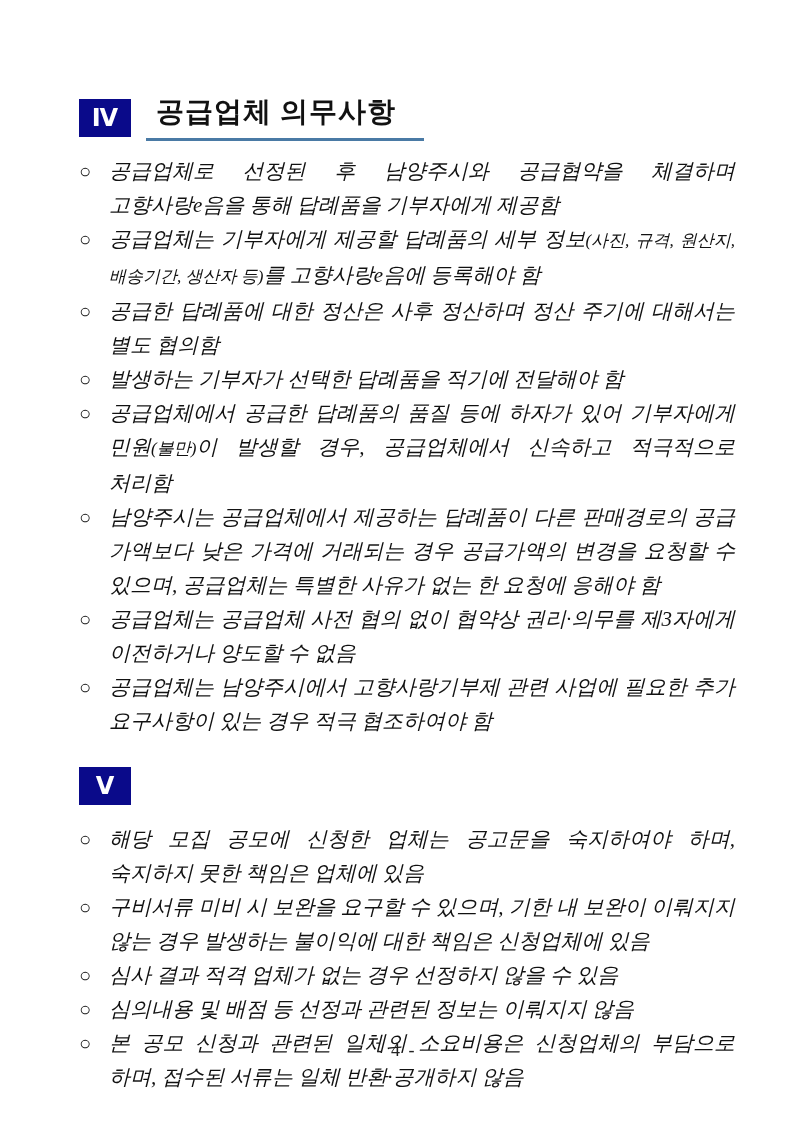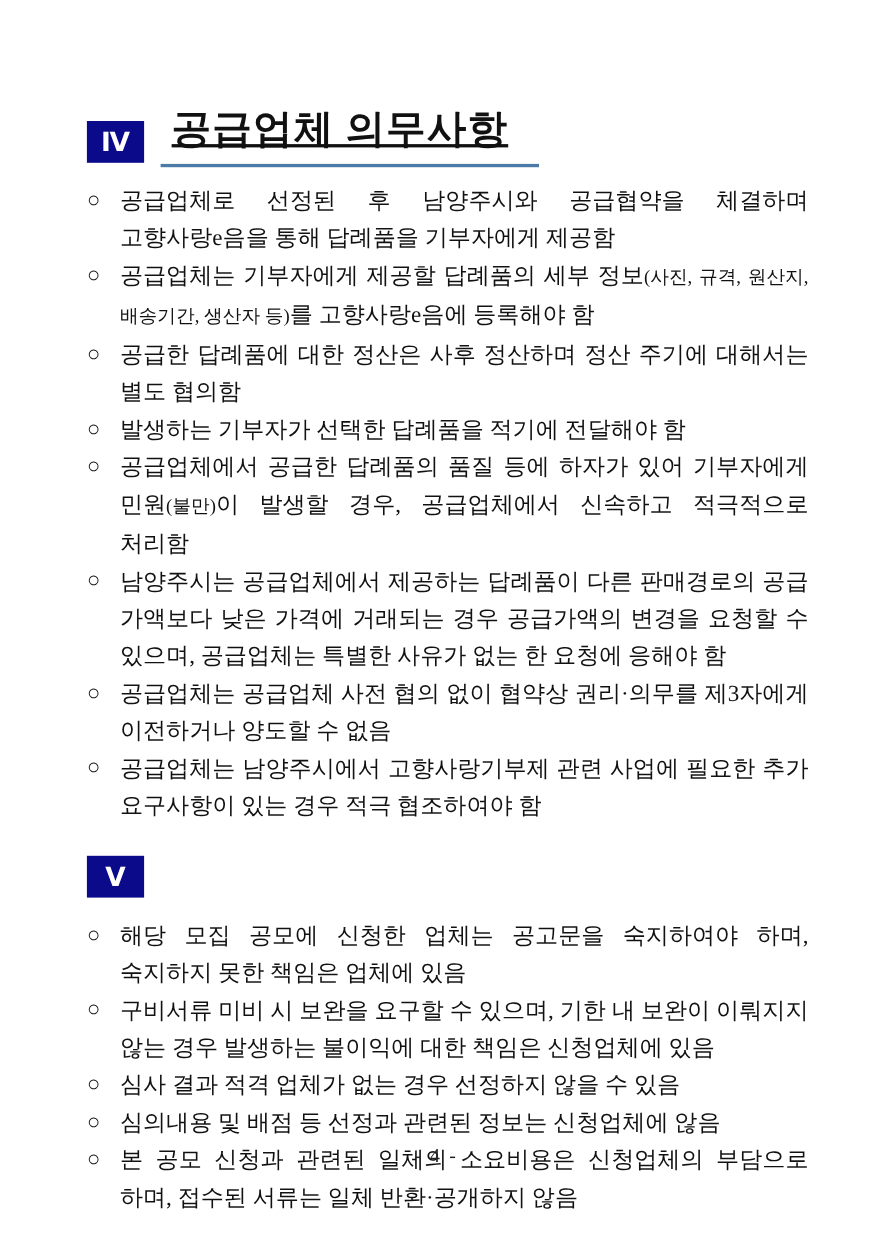--- a/index.html
+++ b/index.html
@@ -33,40 +33,40 @@
     align-items: center;
     justify-content: center;
     flex: 0 0 auto;
     margin-bottom: 4px;
   }
   .title-underline-wrap {
     border-bottom: 3px solid #4a7aa5;
     padding: 0 28px 7px 10px;
   }
   .section-title {
-    font-size: 36px;
+    font-size: 28px;
     font-weight: bold;
     letter-spacing: 1px;
     white-space: nowrap;
-    text-decoration: underline;
   }
   .items { margin-top: 4px; }
   .item {
     display: flex;
     font-size: 21px;
     line-height: 34px;
   }
   .bullet {
     flex: 0 0 30px;
     font-size: 20px;
   }
   .itext {
     flex: 1;
     text-align: justify;
     word-break: keep-all;
+    font-style: italic;
   }
   .itext .small { font-size: 17px; }
   .section-v { margin-top: 29px; }
   .footer {
     position: absolute;
     left: 0;
     right: 0;
     top: 1040px;
     text-align: center;
     font-size: 18px;
@@ -134,21 +134,21 @@
         <div class="item">
           <span class="bullet">○</span>
           <span class="itext"><span>구비서류 미비 시 보완을 요구할 수 있으며, 기한 내 보완이 이뤄지지 않는 경우 발생하는 불이익에 대한 책임은 신청업체에 있음</span></span>
         </div>
         <div class="item">
           <span class="bullet">○</span>
           <span class="itext"><span>심사 결과 적격 업체가 없는 경우 선정하지 않을 수 있음</span></span>
         </div>
         <div class="item">
           <span class="bullet">○</span>
-          <span class="itext"><span>심의내용 및 배점 등 선정과 관련된 정보는 신청업체에 않음</span></span>
+          <span class="itext"><span>심의내용 및 배점 등 선정과 관련된 정보는 이뤄지지 않음</span></span>
         </div>
         <div class="item">
           <span class="bullet">○</span>
           <span class="itext"><span>본 공모 신청과 관련된 일체의 소요비용은 신청업체의 부담으로 하며, 접수된 서류는 일체 반환·공개하지 않음</span></span>
         </div>
       </div>
   </div>
 
   <div class="footer">- 4 -</div>
 

